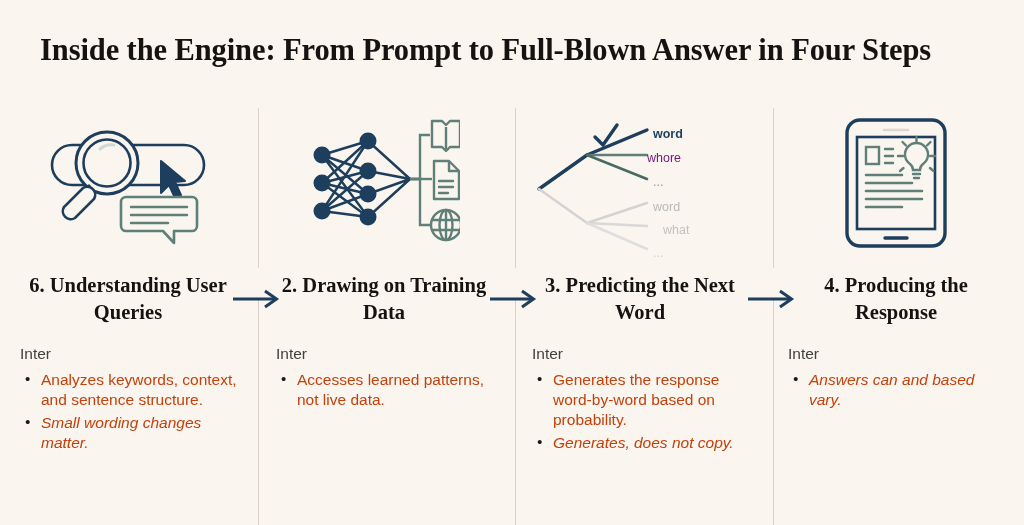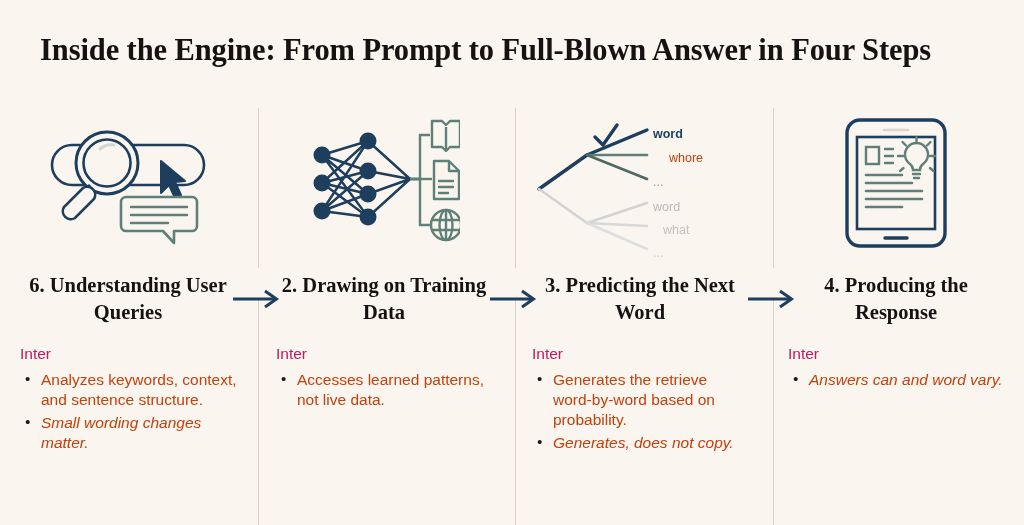--- a/index.html
+++ b/index.html
@@ -96,21 +96,21 @@
     line-height: 1.32;
     color: #151311;
     text-align: center;
     margin-top: 14px;
     padding: 0 4px;
   }
 
   
   .inter-label {
     font-size: 15.5px;
-    color: #be185d;
+    color: #404040;
     margin-top: 19px;
     margin-left: 2px;
     line-height: 1.2;
   }
   ul.bullets {
     list-style: none;
     margin: 6px 0 0 0;
     padding: 0 0 0 6px;
   }
   ul.bullets li {
@@ -140,21 +140,21 @@
     height: 145px;
   }
   .tree svg { position: absolute; left: 0; top: 0; }
   .tree-label {
     position: absolute;
     font-size: 12.5px;
     line-height: 1;
     white-space: nowrap;
   }
   .tl-0 { left: 118px; top: 17px;  font-weight: bold; color: #1d3e5c; }
-  .tl-1 { left: 134px; top: 41px;  color: #c2410c; }
+  .tl-1 { left: 112px; top: 41px;  color: #701a75; }
   .tl-2 { left: 118px; top: 65px;  color: #9b9b9b; }
   .tl-3 { left: 118px; top: 90px;  color: #b9b9b9; }
   .tl-4 { left: 128px; top: 113px; color: #c2c2c2; }
   .tl-5 { left: 118px; top: 136px; color: #cfcfcf; }
 </style>
 </head>
 <body>
 
 <div class="page">
 
@@ -291,21 +291,21 @@
             <span class="tree-label tl-1">whore</span>
             <span class="tree-label tl-2">...</span>
             <span class="tree-label tl-3">word</span>
             <span class="tree-label tl-4">what</span>
             <span class="tree-label tl-5">...</span>
           </div>
         </div>
         <div class="step-heading">3. Predicting the Next Word</div>
         <div class="inter-label">Inter</div>
         <ul class="bullets">
-          <li>Generates the retrieve word-by-word based on probability.</li>
+          <li>Generates the response word-by-word based on probability.</li>
           <li class="italic">Generates, does not copy.</li>
         </ul>
       </div>
     </div>
 
     <div class="col">
       <div class="col-inner">
         <div class="icon-wrap">
           <svg width="104" height="132" viewBox="0 0 104 132">
 
@@ -325,19 +325,19 @@
             <g stroke="#5f8078" stroke-width="2.4" fill="none" stroke-linecap="round">
               <path d="M66 47 a11.5 11.5 0 1 1 13 0 c-2.5 2 -3 4 -3 6 h-7 c0 -2 -0.5 -4 -3 -6 Z"></path>
               <path d="M69 57 h7 M70 61 h5"></path>
               <path d="M72.5 20 v5 M58.5 25 l3.5 3.5 M86.5 25 l-3.5 3.5 M54 39 h5 M86 39 h5 M59.5 51 l-3.5 3 M86 51 l3.5 3"></path>
             </g>
           </svg>
         </div>
         <div class="step-heading">4. Producing the Response</div>
         <div class="inter-label">Inter</div>
         <ul class="bullets">
-          <li class="italic">Answers can and word vary.</li>
+          <li class="italic">Answers can and based vary.</li>
         </ul>
       </div>
     </div>
 
   </div>
 </div>
 
 </body></html>

